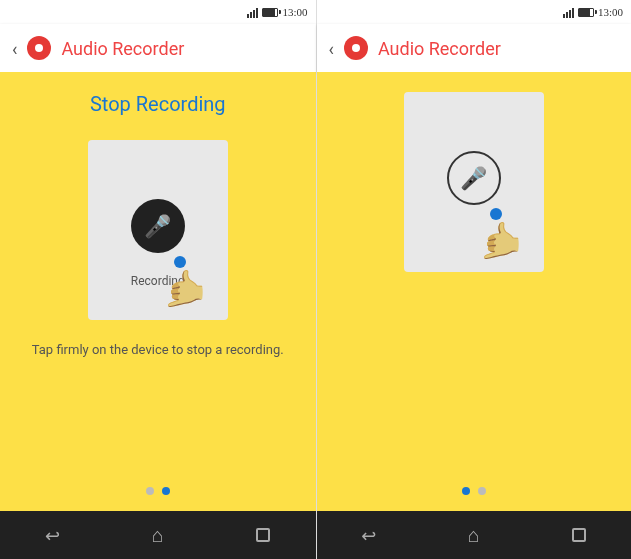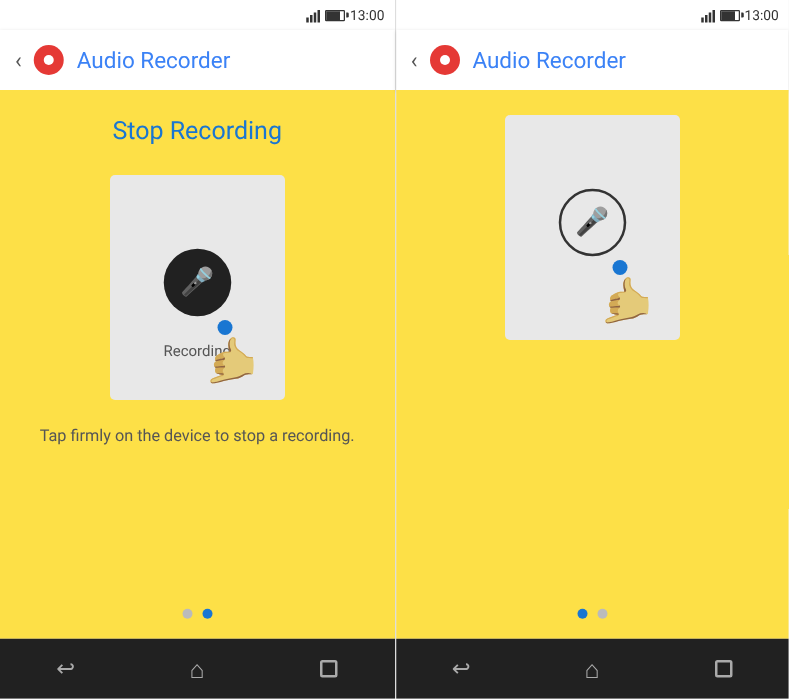--- a/index.html
+++ b/index.html
@@ -28,20 +28,21 @@
     
     .status-bar {
       height: 24px;
       background: #fff;
       display: flex;
       justify-content: flex-end;
       padding: 0 8px;
       font-size: 11px;
       color: #333;
       flex-shrink: 0;
+      font-family: Liberation Serif, serif;
     }
 
     .status-bar .status-icons {
       display: flex;
       align-items: center;
       gap: 4px;
     }
 
     .signal-icon {
       display: flex;
@@ -118,21 +119,21 @@
     .app-icon-red::after {
       content: '';
       width: 8px;
       height: 8px;
       background: white;
       border-radius: 50%;
     }
 
     .app-title {
       font-size: 18px;
-      color: #3b82f6;
+      color: #ef4444;
       font-weight: 400;
     }
 
     
     .main-content {
       flex: 1;
       display: flex;
       flex-direction: column;
       align-items: center;
       padding: 20px 16px 0;

